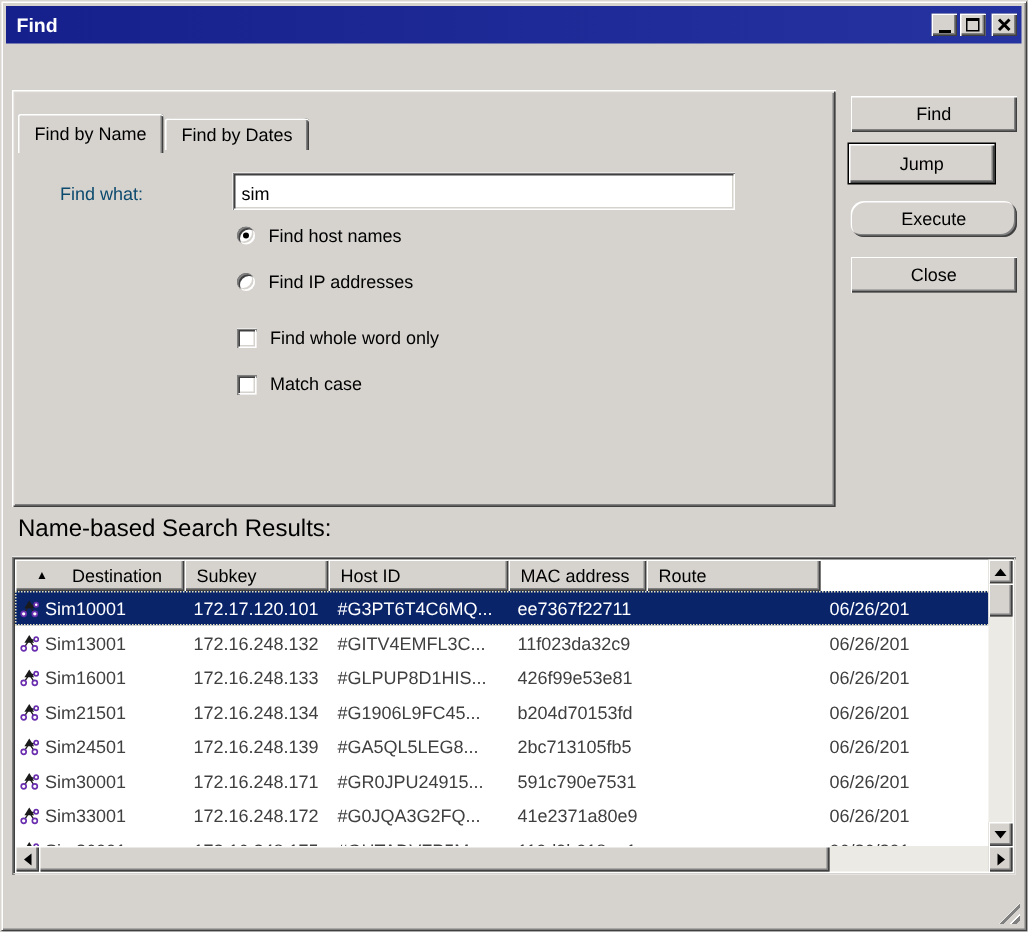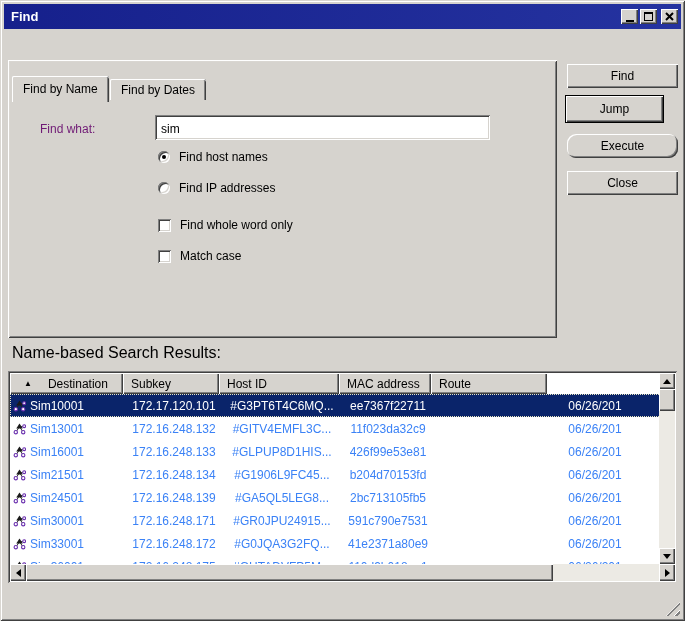--- a/index.html
+++ b/index.html
@@ -38,21 +38,21 @@
   .tab.active  { left:12px;  top:36px; height:26px; z-index:3; }
   .tab.inactive{ left:110px; top:39px; height:21px; z-index:0; }
 
   .pane {
     position:absolute; left:8px; top:60px; width:549px; height:278px; z-index:1;
     box-shadow: inset 1px 1px #ffffff, inset -1px -1px #404040,
                 inset 2px 2px #d9d6d1, inset -2px -2px #808080;
   }
 
   
-  .lbl { position:absolute; font-size:12px; color:#701a75; }
+  .lbl { position:absolute; font-size:12px; color:#0c4a6e; }
   .find-input {
     position:absolute; left:155px; top:115px; width:335px; height:25px;
     border:none; outline:none; background:#fff; color:#000;
     box-shadow: inset 1px 1px #808080, inset -1px -1px #ffffff,
                 inset 2px 2px #404040, inset -2px -2px #d6d3ce;
     font:12px "Liberation Sans", sans-serif; padding:2px 6px 0 6px;
   }
   .opt-row { position:absolute; left:158px; display:flex; align-items:center; gap:9px; font-size:12px; height:14px; }
   .radio {
     width:12px; height:12px; border-radius:50%; background:#fff; position:relative; flex:none;
@@ -86,22 +86,22 @@
   .lv-content { width:649px; overflow:hidden; display:flex; flex-direction:column; }
   .lv-header { height:21px; display:flex; flex:none; width:671px; }
   .lv-hcell {
     background:#d6d3ce; font-size:12px; display:flex; align-items:center; padding-left:8px;
     box-shadow: inset 1px 1px #ffffff, inset -1px -1px #404040, inset -2px -2px #808080;
     white-space:nowrap; overflow:hidden; flex:none;
   }
   .w0{width:113px}.w1{width:96px}.w2{width:120px}.w3{width:92px}.w4{width:116px}.w5{width:90px}
   .sort-tri { font-size:8px; margin:0 16px 0 6px; line-height:1; }
   .lv-rows { flex:1; overflow:hidden; }
-  .lv-row { display:flex; align-items:center; height:23px; width:671px; font-size:12px; color:#3b82f6; background:#fff; }
-  .lv-row .cell { padding-left:6px; white-space:nowrap; overflow:hidden; flex:none;text-align:center; }
+  .lv-row { display:flex; align-items:center; height:23px; width:671px; font-size:12px; color:#404040; background:#fff; }
+  .lv-row .cell { padding-left:6px; white-space:nowrap; overflow:hidden; flex:none; }
   .lv-row .cell.first { display:flex; align-items:center; gap:4px; padding-left:3px; }
   .lv-row.selected { background:var(--sel,#0a246a); color:var(--seltext,#fff); outline:1px dotted #e8e6c0; outline-offset:-1px; }
   .node-icon { flex:none; }
 
   
   .vscroll { width:16px; display:flex; flex-direction:column; background:#eceae4; flex:none; }
   .hscroll { height:17px; display:flex; background:#eceae4; flex:none; align-items:flex-start; }
   .sb-btn {
     width:16px; height:16px; background:#d6d3ce; flex:none;
     box-shadow: inset 1px 1px #ffffff, inset -1px -1px #404040, inset -2px -2px #808080;

